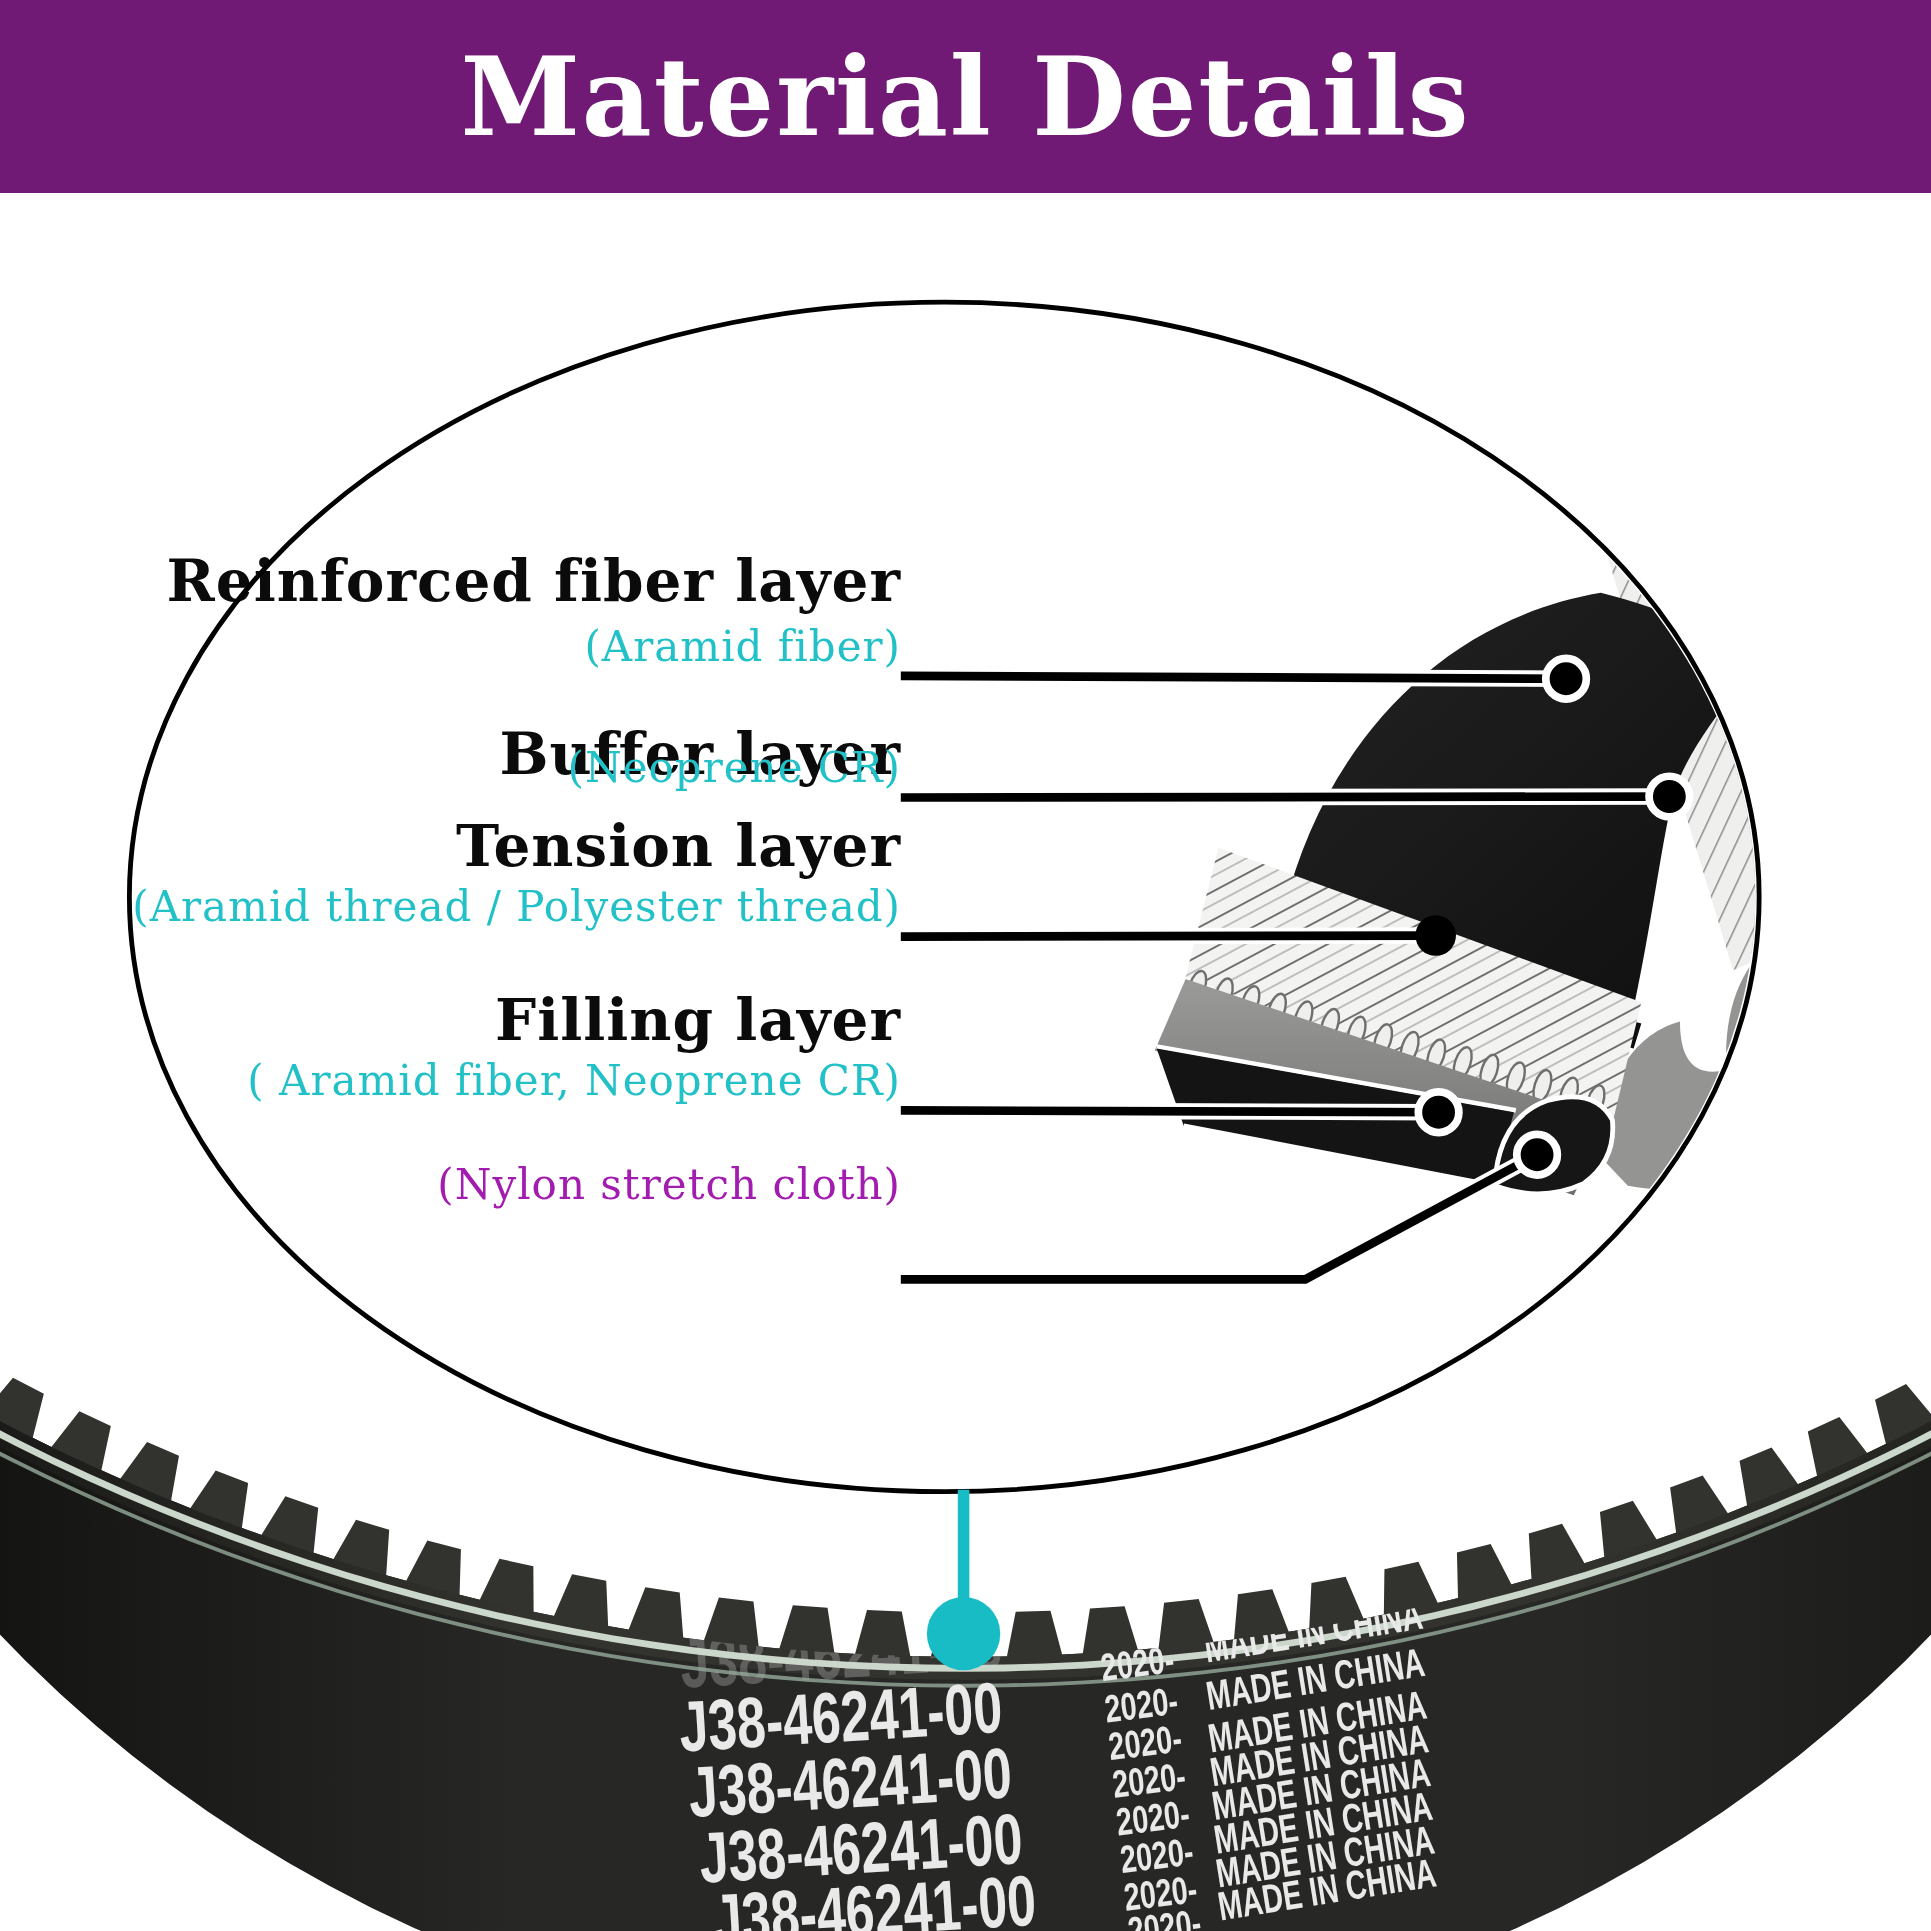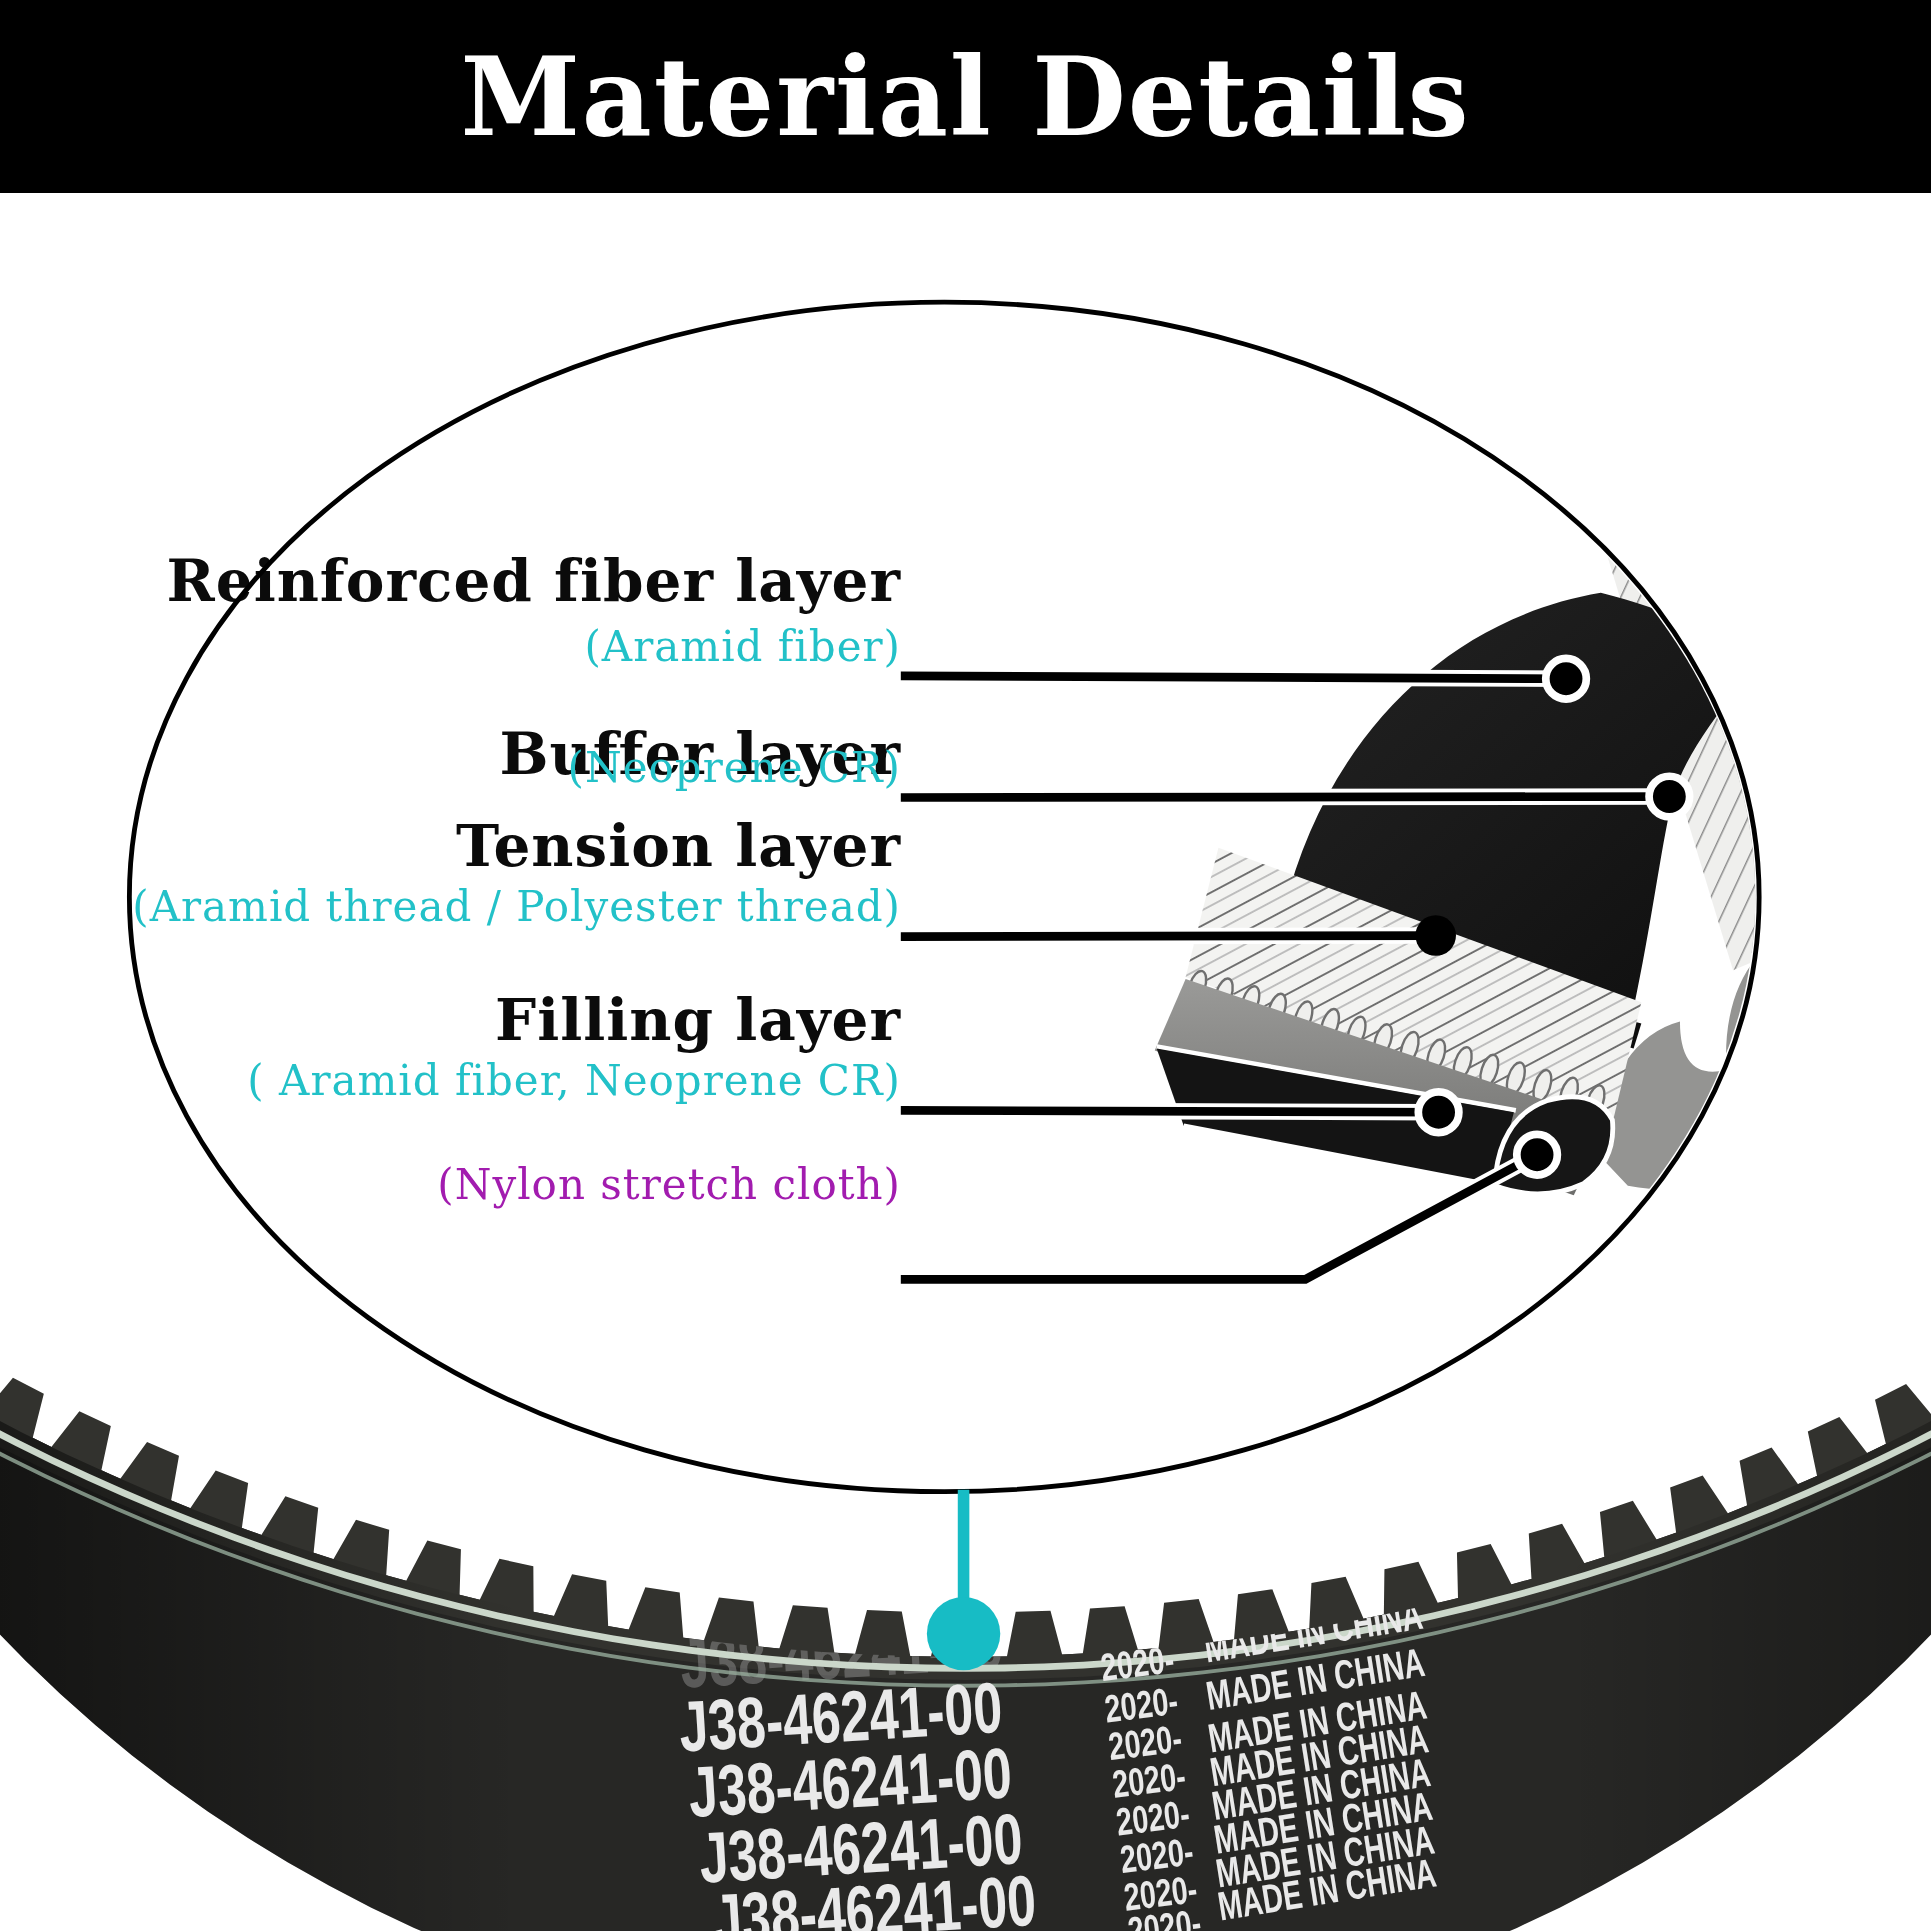--- a/index.html
+++ b/index.html
@@ -14,21 +14,21 @@
   .lbl-sub{font-size:42px;font-weight:400;letter-spacing:1px;}
   svg{position:absolute;left:0;top:0;}
   .pn{font-family:"Liberation Sans", sans-serif;font-weight:700;fill:#e9e9e9;}
   .ghost{opacity:0.45;fill:#9a9a9a;}
 </style>
 </head>
 <body>
 
 <div id="canvas">
 
-  <div class="banner" id="banner" style="background: #000000; align-items: center;">
+  <div class="banner" id="banner" style="background: #701a75; align-items: center;">
     <h1>Material Details</h1>
   </div>
 
   <div class="lbl lbl-main" style="top:552px">Reinforced fiber layer</div>
   <div class="lbl lbl-sub" style="top: 626px; color: rgb(34, 193, 200);">(Aramid fiber)</div>
 
   <div class="lbl lbl-main" style="top:725px">Buffer layer</div>
   <div class="lbl lbl-sub" style="top: 747px; color: rgb(34, 193, 200);">(Neoprene CR)</div>
 
   <div class="lbl lbl-main" style="top:817px">Tension layer</div>

